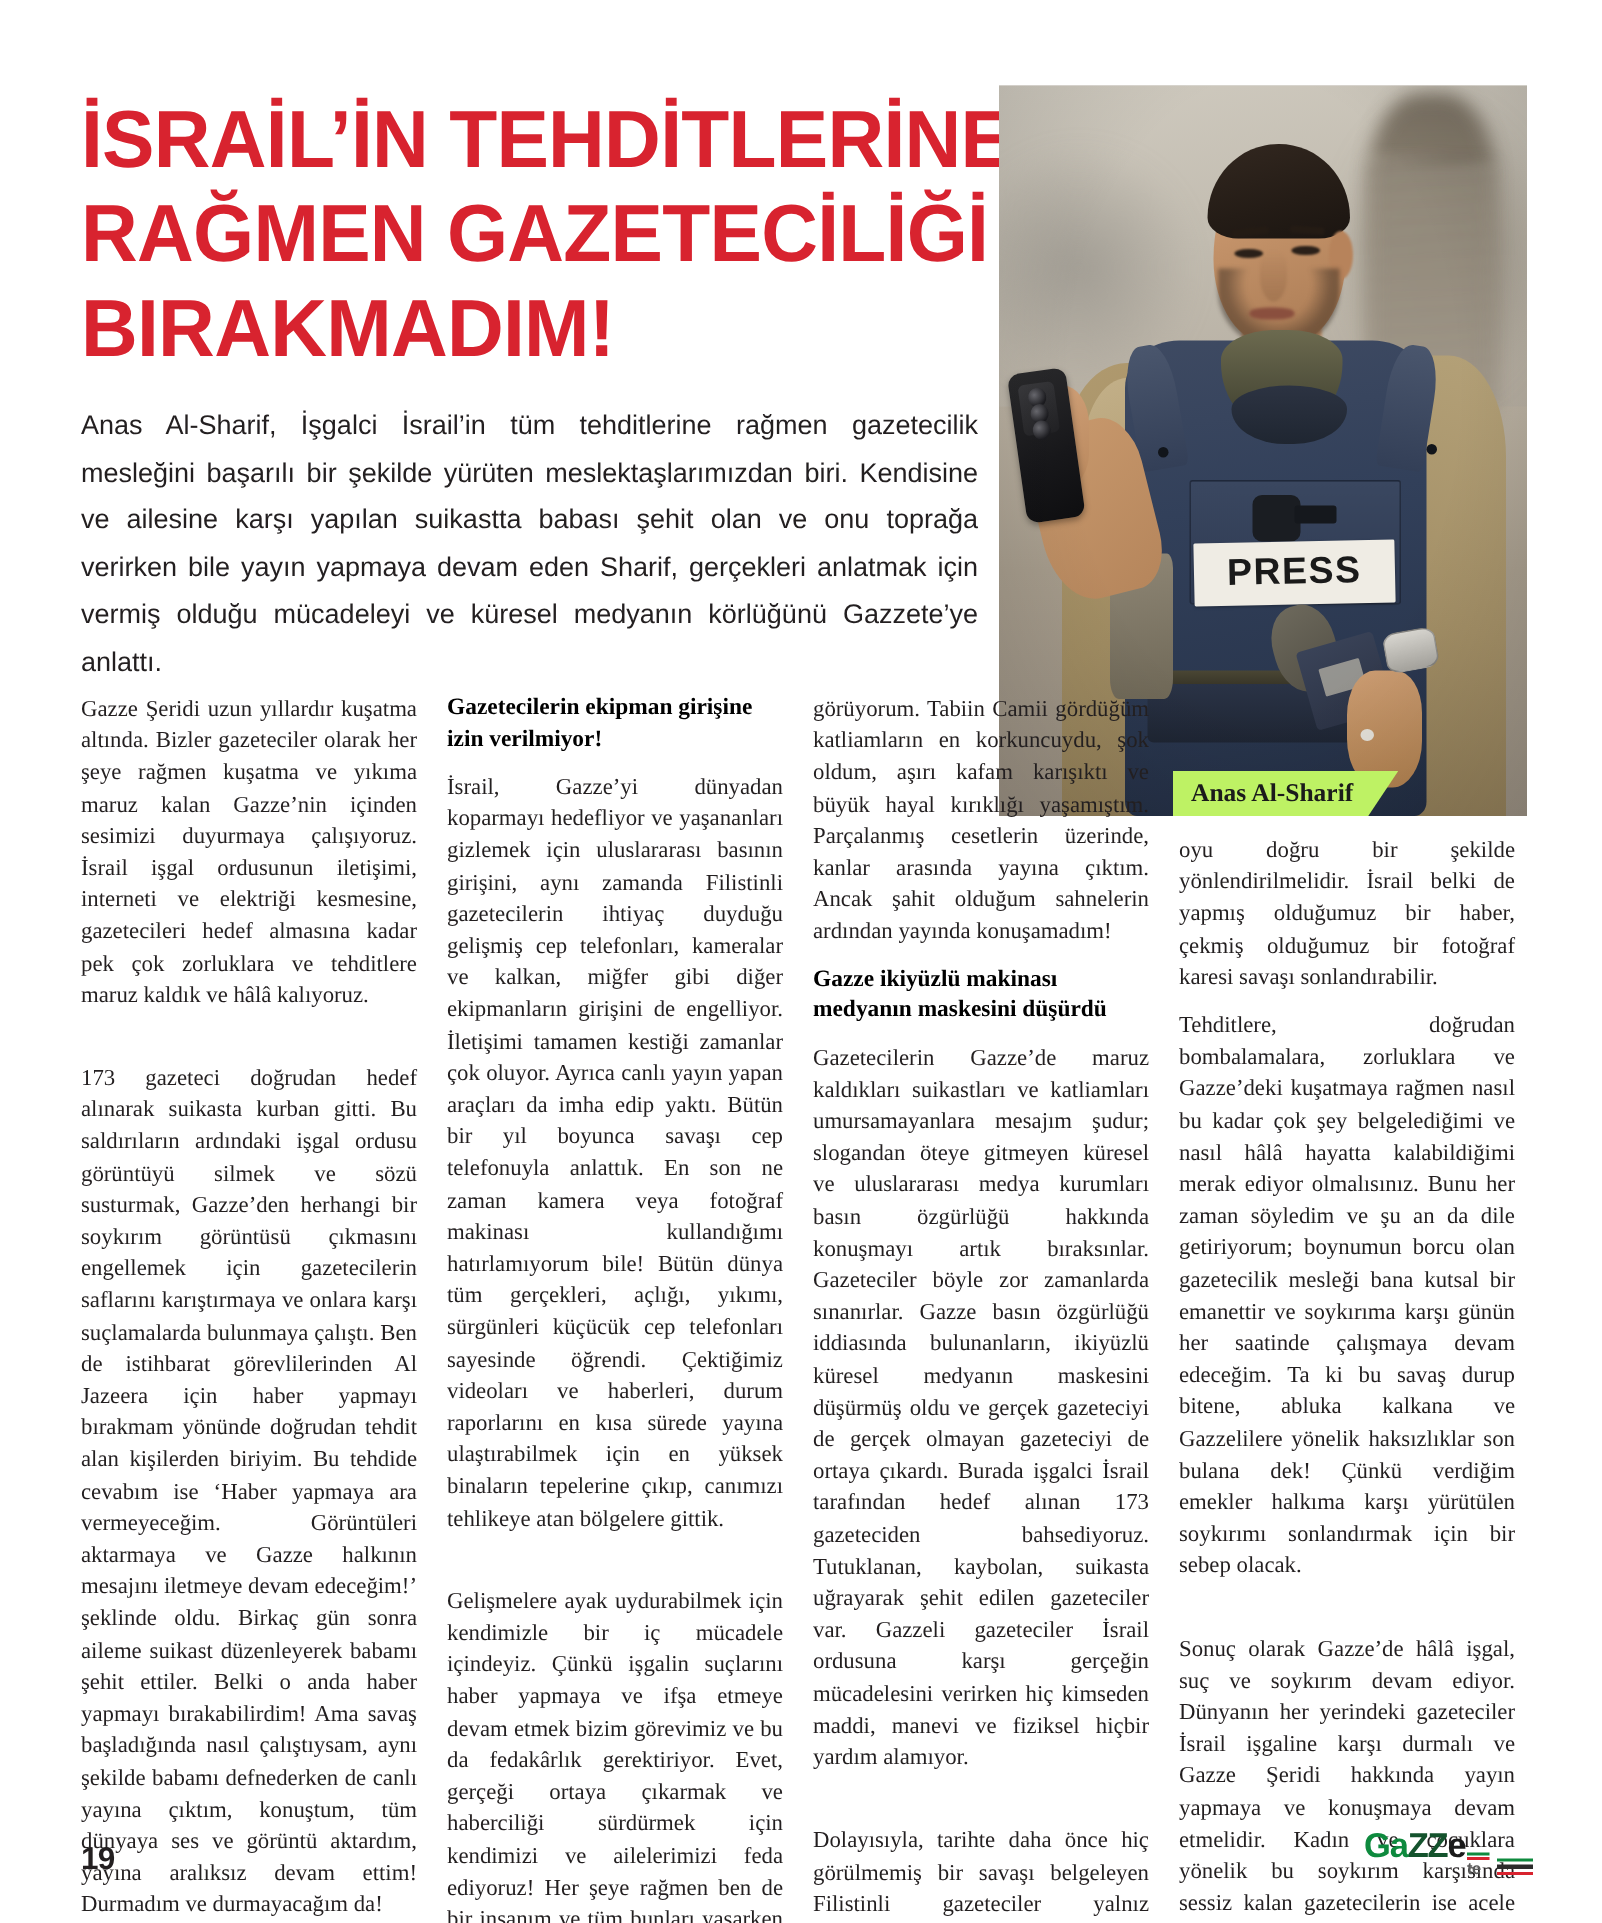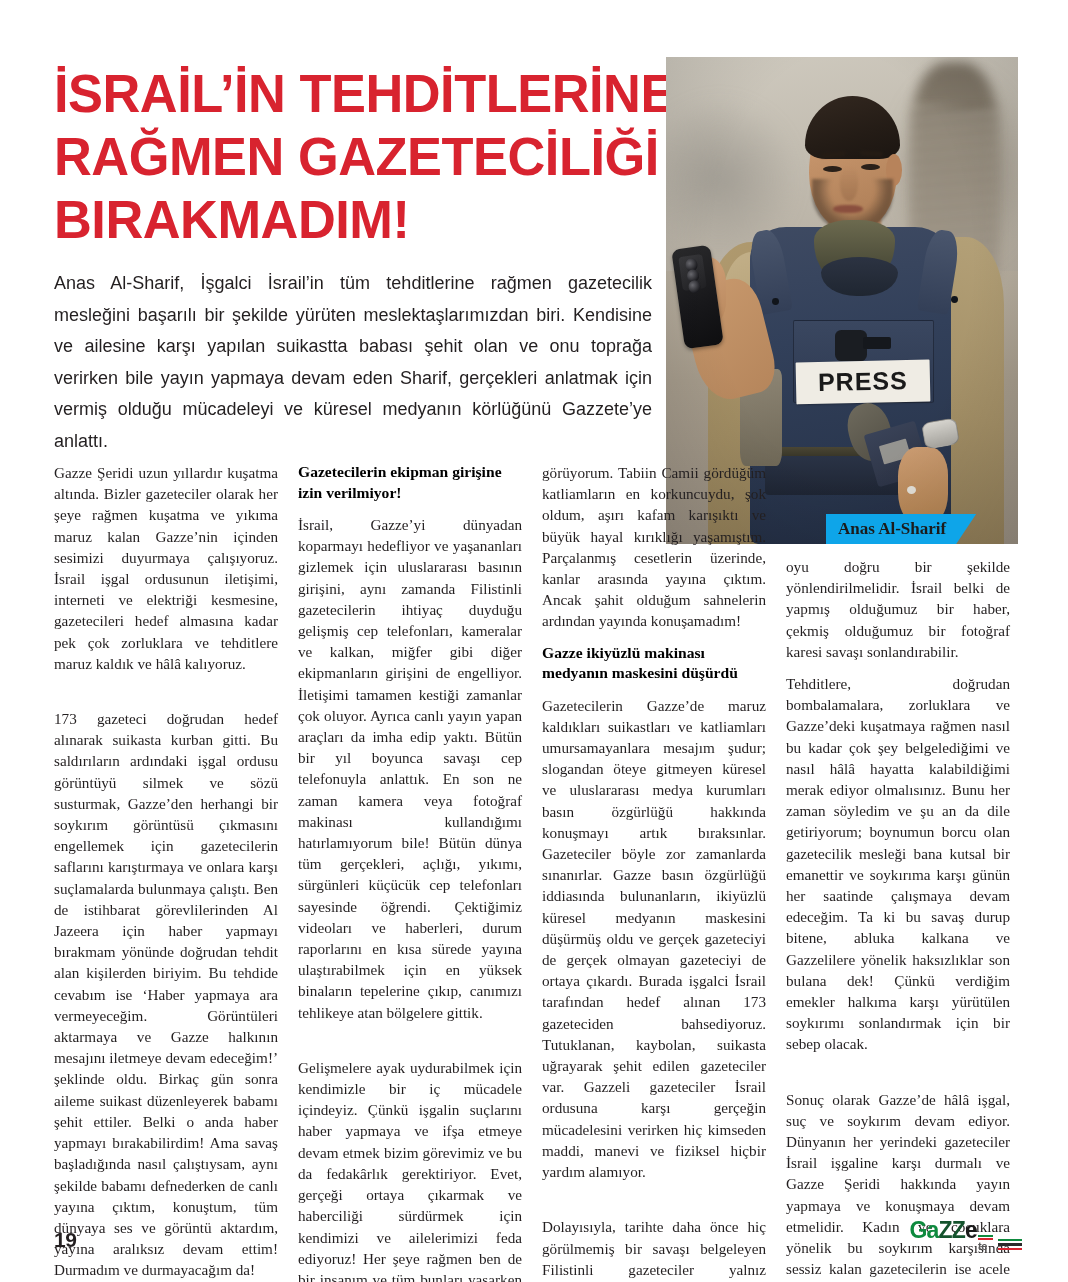--- a/index.html
+++ b/index.html
@@ -331,25 +331,24 @@
     pointer-events: none;
   }
 
   
   .caption {
     position: absolute;
     left: 116px;
     bottom: 0px;
     height: 30px;
     padding: 0 30px 0 12px;
-    background: #0ea5e9;
+    background: #bef264;
     display: flex;
     align-items: center;
     clip-path: polygon(0 0, 100% 0, calc(100% - 20px) 100%, 0 100%);
-    margin-left: 44px;
   }
   .caption span {
     font-family: "Liberation Serif", "DejaVu Serif", serif;
     font-weight: 700;
     font-size: 17px;
     color: #1b1b1b;
     white-space: nowrap;
   }
 
   

